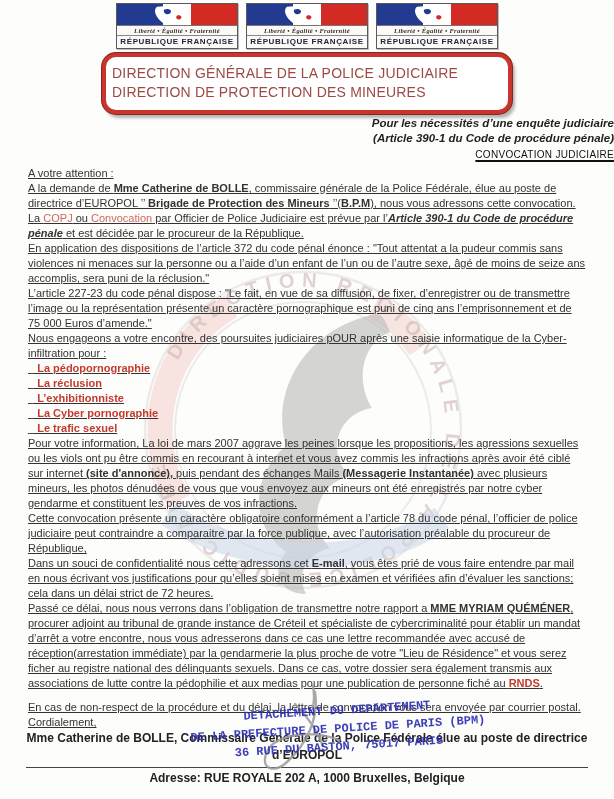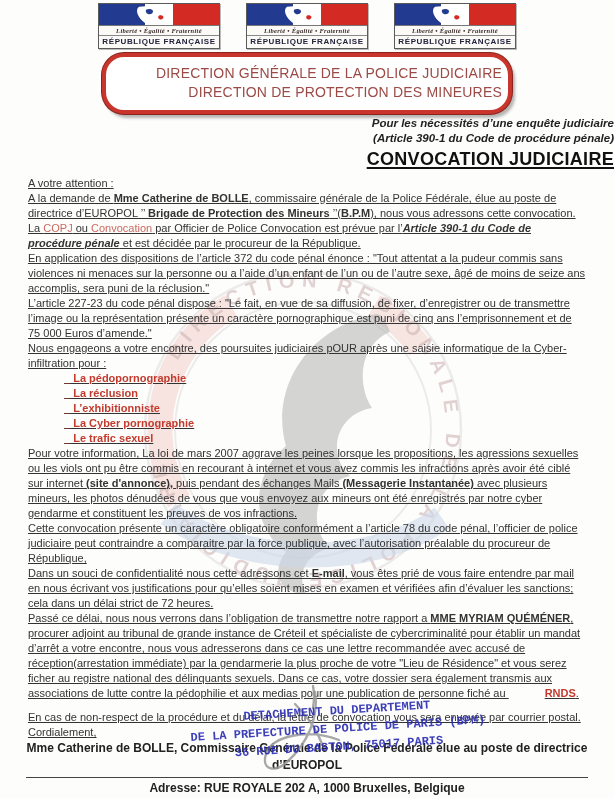--- a/index.html
+++ b/index.html
@@ -4,57 +4,57 @@
 <style>
   * { margin:0; padding:0; box-sizing:border-box; }
   html,body { width:614px; height:799px; }
   body {
     font-family:"Liberation Sans", sans-serif;
     background:#fdfdfc; color:#333; position:relative; overflow:hidden;
   }
   .page { position:relative; width:614px; height:799px; }
 
   
-  .logos { display:flex; justify-content:center; gap:26px; padding-top:3px; position:relative; z-index:2; }
+  .logos { display:flex; justify-content:center; gap:8px; padding-top:3px; position:relative; z-index:2; }
   .logo { width:122px; border:1px solid #5a5a5a; background:#fbfaf7; box-shadow:1px 1px 0 #bbb; }
   .logo .flag { display:block; width:100%; height:22px; border-bottom:1px solid #777; }
   .logo .motto {
     display:block; text-align:center; font-family:"Liberation Serif", serif;
     font-style:italic; font-weight:bold; font-size:6.5px; color:#3a2a2a;
     padding:1px 0; border-bottom:1px solid #888; letter-spacing:.3px;
   }
   .logo .rf {
     display:block; text-align:center; font-weight:bold; font-size:8px;
     color:#23233d; letter-spacing:.6px; padding:1px 0 2px;
   }
 
   
   .title-box {
     width:410px; margin:4px auto 0; background:#fff;
-    border:4px solid #c8352c; border-radius:22px;
+    border:4px solid #c8352c; border-radius:14px;
     box-shadow:0 0 0 1px #8c231d, 3px 4px 3px rgba(90,90,90,.45);
-    padding:7px 6px 8px; text-align:right; position:relative; z-index:2;
+    padding:7px 6px 8px; text-align:left; position:relative; z-index:2;
   }
   .title-box .tl { display:block; color:#9c4a45; font-size:14px; line-height:19px; letter-spacing:.2px; }
 
   
   .subhead { text-align:right; margin-top:2px; position:relative; z-index:2; }
   .subhead .sh { display:block; font-weight:bold; font-style:italic; font-size:11.5px; line-height:14.5px; color:#222; }
   .subhead h1 {
-    font-size:18px; font-weight:bold; color:#111; margin-top:4px; letter-spacing:.3px;
+    font-size:10px; font-weight:normal; color:#111; margin-top:4px; letter-spacing:.3px;
     text-decoration:underline; text-decoration-thickness:1.5px; text-underline-offset:2px;
   }
 
   
   .letter-body { padding:6px 28px 0; position:relative; z-index:2; }
   .letter-body p { font-size:11px; line-height:15px; color:#333;text-decoration:underline; }
   .letter-body p.gap { margin-top:9px; }
   .letter-body .b { font-weight:bold; }
   .letter-body .i { font-style:italic; }
-  .letter-body .c-red { color:#c23b2e; font-weight:bold;margin-left:36px; }
+  .letter-body .c-red { color:#c23b2e; font-weight:bold; }
   .letter-body .c-salmon { color:#c96a60; }
 
   
   .footer { position:relative; z-index:2; padding:0 26px; text-align:center; }
   .footer .fl { display:block; font-weight:bold; font-size:12px; line-height:17px; color:#222; }
   .footer hr { border:none; border-top:1.5px solid #444; margin:3px 0 2px; }
 
   
   .watermark { position:absolute; left:108px; top:262px; z-index:1; pointer-events:none; }
 
@@ -136,21 +136,21 @@
 
   <div class="subhead">
     <span class="sh">Pour les nécessités d’une enquête judiciaire</span>
     <span class="sh">(Article 390-1 du Code de procédure pénale)</span>
     <h1>CONVOCATION JUDICIAIRE</h1>
   </div>
 
   <div class="letter-body">
       <p><span>A votre attention :</span></p>
       <p><span>A la demande de </span><span class="b">Mme Catherine de BOLLE</span><span>, commissaire générale de la Police Fédérale, élue au poste de directrice d’EUROPOL ’’ </span><span class="b">Brigade de Protection des Mineurs</span><span> ’’(</span><span class="b">B.P.M</span><span>), nous vous adressons cette convocation.</span></p>
-      <p><span>La </span><span class="c-salmon">COPJ</span><span> ou </span><span class="c-salmon">Convocation</span><span> par Officier de Police Convocation est prévue par l’</span><span class="b i">Article 390-1 du Code de procédure pénale</span><span> et est décidée par le procureur de la République.</span></p>
+      <p><span>La </span><span class="c-salmon">COPJ</span><span> ou </span><span class="c-salmon">Convocation</span><span> par Officier de Police Judiciaire est prévue par l’</span><span class="b i">Article 390-1 du Code de procédure pénale</span><span> et est décidée par le procureur de la République.</span></p>
       <p><span>En application des dispositions de l’article 372 du code pénal énonce : "Tout attentat a la pudeur commis sans violences ni menaces sur la personne ou a l’aide d’un enfant de l’un ou de l’autre sexe, âgé de moins de seize ans accomplis, sera puni de la réclusion."</span></p>
       <p><span>L’article 227-23 du code pénal dispose : "Le fait, en vue de sa diffusion, de fixer, d’enregistrer ou de transmettre l’image ou la représentation présente un caractère pornographique est puni de cinq ans l’emprisonnement et de 75 000 Euros d’amende."</span></p>
       <p><span>Nous engageons a votre encontre, des poursuites judiciaires pOUR après une saisie informatique de la Cyber-infiltration pour :</span></p>
       <p><span class="b c-red">_ La pédopornographie</span></p>
       <p><span class="b c-red">_ La réclusion</span></p>
       <p><span class="b c-red">_ L’exhibitionniste</span></p>
       <p><span class="b c-red">_ La Cyber pornographie</span></p>
       <p><span class="b c-red">_ Le trafic sexuel</span></p>
       <p><span>Pour votre information, La loi de mars 2007 aggrave les peines lorsque les propositions, les agressions sexuelles ou les viols ont pu être commis en recourant à internet et vous avez commis les infractions après avoir été ciblé sur internet </span><span class="b">(site d'annonce),</span><span> puis pendant des échanges Mails </span><span class="b">(Messagerie Instantanée)</span><span> avec plusieurs mineurs, les photos dénudées de vous que vous envoyez aux mineurs ont été enregistrés par notre cyber gendarme et constituent les preuves de vos infractions.</span></p>
       <p><span>Cette convocation présente un caractère obligatoire conformément a l’article 78 du code pénal, l’officier de police judiciaire peut contraindre a comparaitre par la force publique, avec l’autorisation préalable du procureur de République,</span></p>

